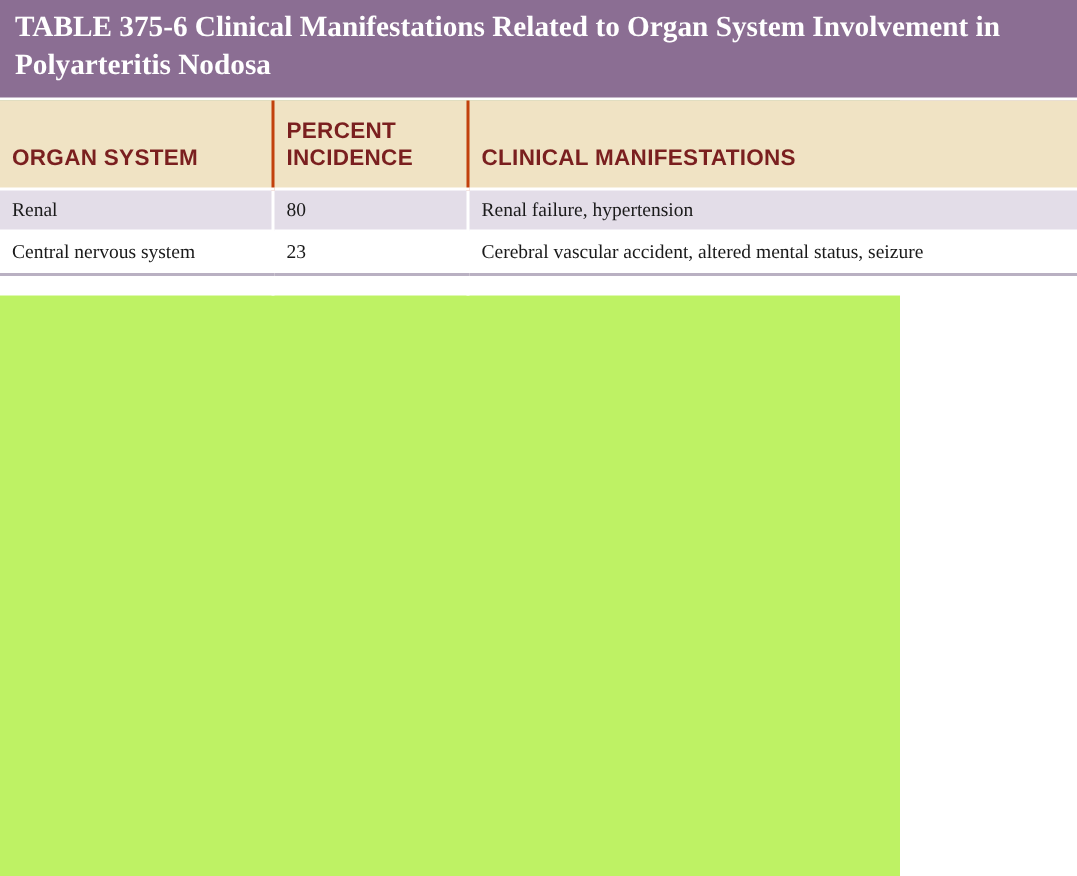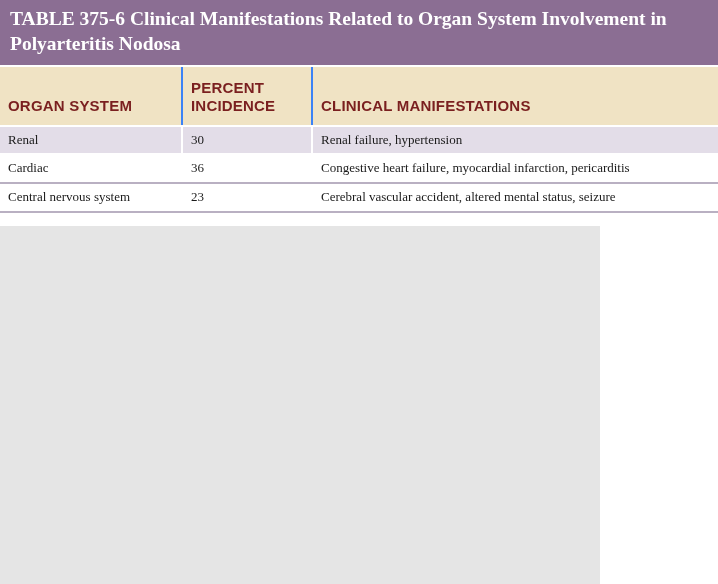--- a/index.html
+++ b/index.html
@@ -10,21 +10,21 @@
   body {
     width: 718px;
     height: 584px;
     font-family: "Liberation Serif", serif;
     overflow: hidden;
   }
   .table-wrap {
     width: 600px;
     height: 584px;
     box-sizing: border-box;
-    background: #e5e5e5;
+    background: #bef264;
   }
   .title-bar {
     background: #8b6e93;
     color: #ffffff;
     font-family: "Liberation Serif", serif;
     font-weight: bold;
     font-size: 19.5px;
     line-height: 1.28;
     padding: 7px 10px 8px 10px;
     box-sizing: border-box;
@@ -51,21 +51,21 @@
     background: #f0e3c4;
     color: #7a1f1f;
     font-family: "Liberation Sans", sans-serif;
     font-weight: bold;
     font-size: 15px;
     letter-spacing: 0.2px;
     text-transform: uppercase;
     vertical-align: bottom;
     padding-top: 12px;
     padding-bottom: 9px;
-    border-right: 2px solid #3b82f6;
+    border-right: 2px solid #c2410c;
     border-bottom: 2px solid #ffffff;
     text-align: left;
   }
   thead th.last { border-right: none; margin-left: 32px; }
 
   tbody td {
     border-right: 2px solid #ffffff;
     border-bottom: 2px solid #ffffff;
     font-family: "Liberation Serif", serif;
     color: #1a1a1a;
@@ -110,27 +110,22 @@
     <thead>
       <tr>
         <th>ORGAN SYSTEM</th>
         <th>PERCENT INCIDENCE</th>
         <th class="last">CLINICAL MANIFESTATIONS</th>
       </tr>
     </thead>
     <tbody>
       <tr class="shade">
         <td>Renal</td>
-        <td>30</td>
+        <td>80</td>
         <td class="last">Renal failure, hypertension</td>
-      </tr>
-      <tr class="plain">
-        <td>Cardiac</td>
-        <td>36</td>
-        <td class="last">Congestive heart failure, myocardial infarction, pericarditis</td>
       </tr>
       <tr class="plain">
         <td>Central nervous system</td>
         <td>23</td>
         <td class="last">Cerebral vascular accident, altered mental status, seizure</td>
       </tr>
       <tr class="spacer-row">
         <td></td>
         <td></td>
         <td class="last"></td>

